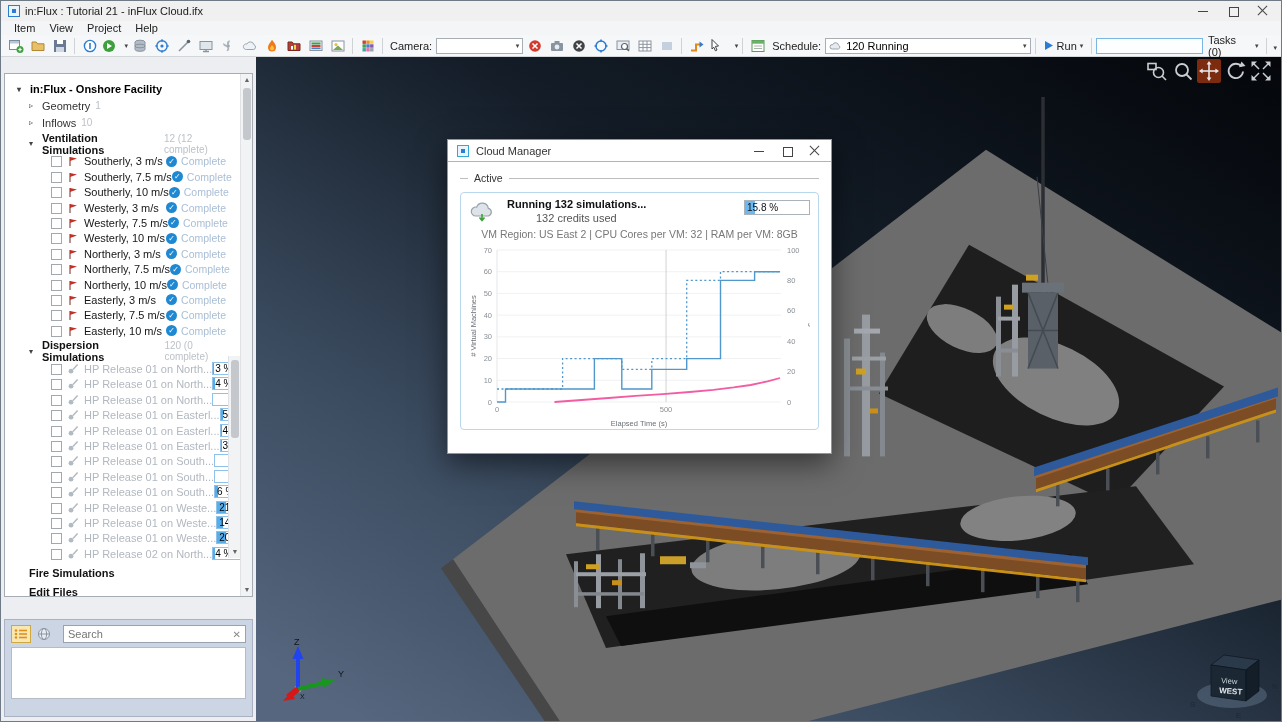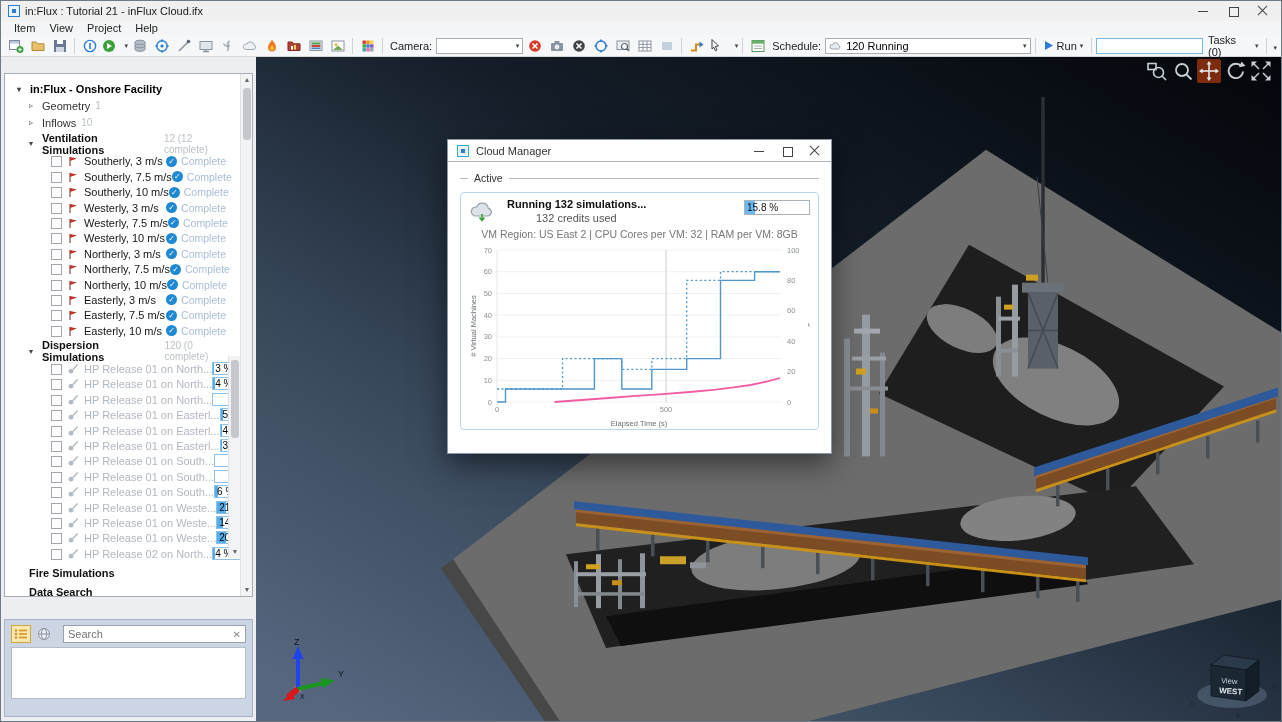--- a/index.html
+++ b/index.html
@@ -664,21 +664,21 @@
               <span class="pctbox">
                 <span class="pctfill" style="width: 4%;"></span>
                 <span class="pcttext">4 %</span>
               </span>
             </div>
           </div>
         <div class="tgroup" style="margin-top:5px">
           <span class="glabel">Fire Simulations</span>
         </div>
         <div class="tgroup" style="margin-top:2px">
-          <span class="glabel">Data Search</span>
+          <span class="glabel">Edit Files</span>
         </div>
 
         <div class="vsb" style="right:0;top:0;bottom:0">
           <span class="arr" style="top:0">▲</span>
           <span class="thumb" style="top:14px;height:52px"></span>
           <span class="arr" style="bottom:0">▼</span>
         </div>
 
         <div class="vsb" style="right:12px;top:282px;height:202px">
           <span class="thumb" style="top:4px;height:78px"></span>

